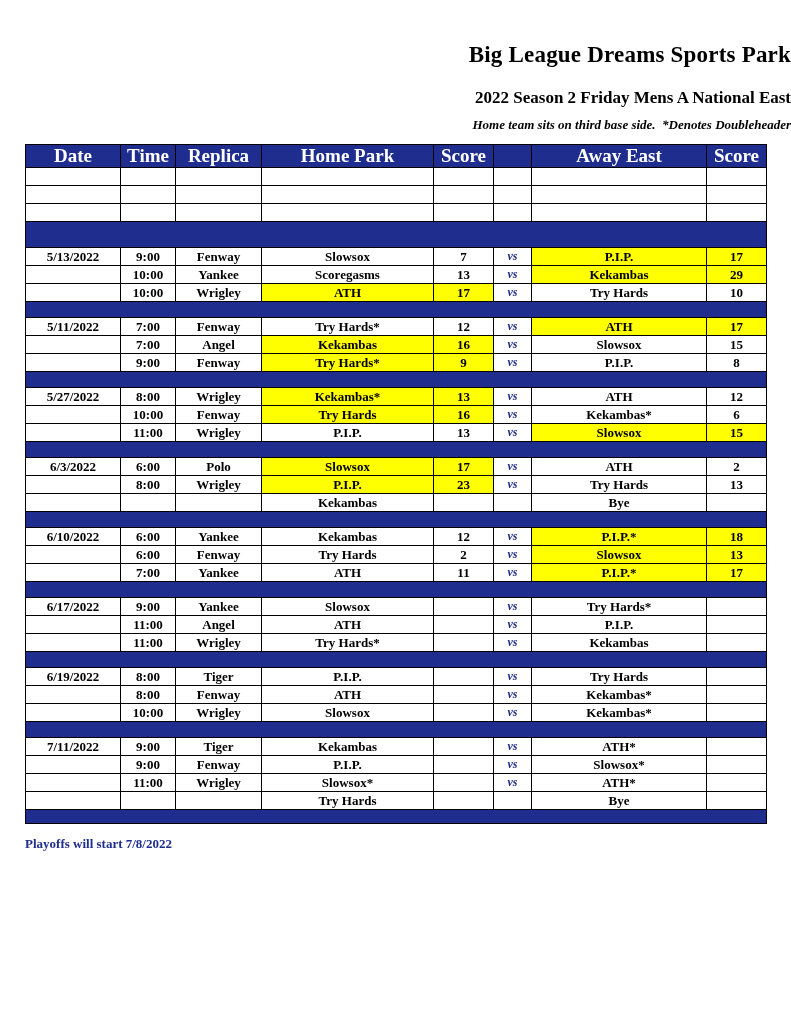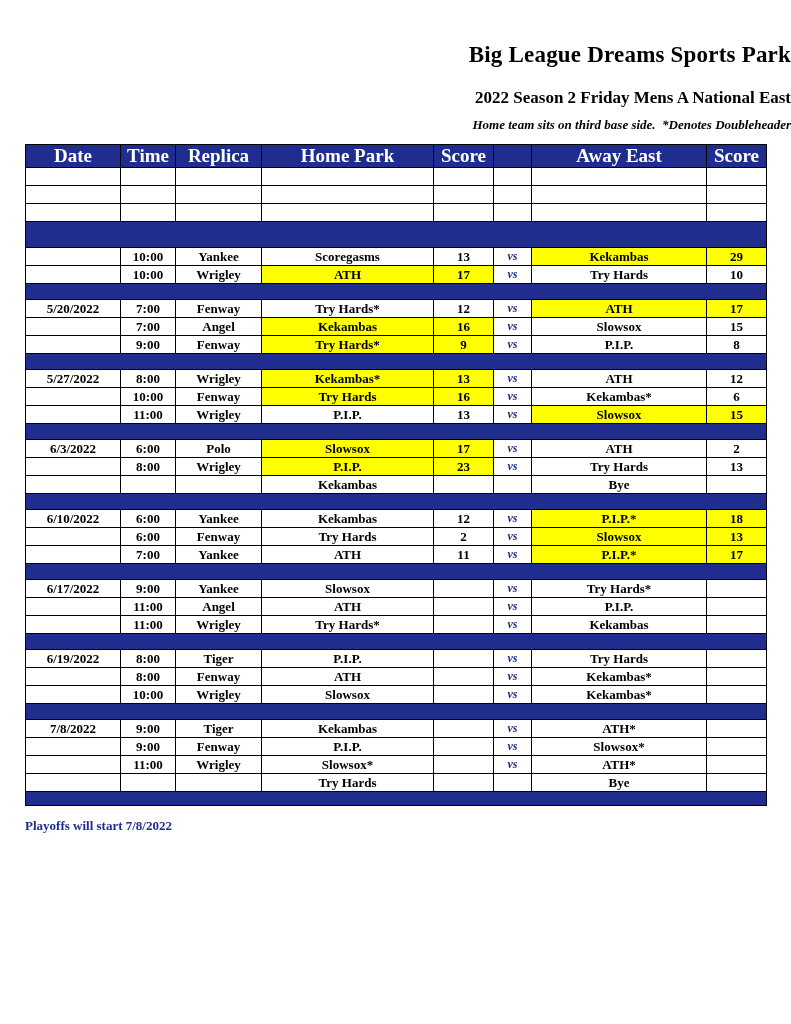--- a/index.html
+++ b/index.html
@@ -97,20 +97,30 @@
           <td></td>
           <td></td>
           <td></td>
           <td></td>
           <td></td>
         </tr>
         <tr class="sep sep-first">
           <td colspan="8"></td>
         </tr>
         <tr>
+          <td>5/13/2022</td>
+          <td>9:00</td>
+          <td>Fenway</td>
+          <td>Slowsox</td>
+          <td>7</td>
+          <td class="vs">vs</td>
+          <td class="hl">P.I.P.</td>
+          <td class="hl">17</td>
+        </tr>
+        <tr>
           <td></td>
           <td>10:00</td>
           <td>Yankee</td>
           <td>Scoregasms</td>
           <td>13</td>
           <td class="vs">vs</td>
           <td class="hl">Kekambas</td>
           <td class="hl">29</td>
         </tr>
         <tr>
@@ -120,21 +130,21 @@
           <td class="hl">ATH</td>
           <td class="hl">17</td>
           <td class="vs">vs</td>
           <td>Try Hards</td>
           <td>10</td>
         </tr>
         <tr class="sep">
           <td colspan="8"></td>
         </tr>
         <tr>
-          <td>5/20/2022</td>
+          <td>5/11/2022</td>
           <td>7:00</td>
           <td>Fenway</td>
           <td>Try Hards*</td>
           <td>12</td>
           <td class="vs">vs</td>
           <td class="hl">ATH</td>
           <td class="hl">17</td>
         </tr>
         <tr>
           <td></td>
@@ -318,21 +328,21 @@
           <td>Slowsox</td>
           <td></td>
           <td class="vs">vs</td>
           <td>Kekambas*</td>
           <td></td>
         </tr>
         <tr class="sep">
           <td colspan="8"></td>
         </tr>
         <tr>
-          <td>7/8/2022</td>
+          <td>7/11/2022</td>
           <td>9:00</td>
           <td>Tiger</td>
           <td>Kekambas</td>
           <td></td>
           <td class="vs">vs</td>
           <td>ATH*</td>
           <td></td>
         </tr>
         <tr>
           <td></td>

